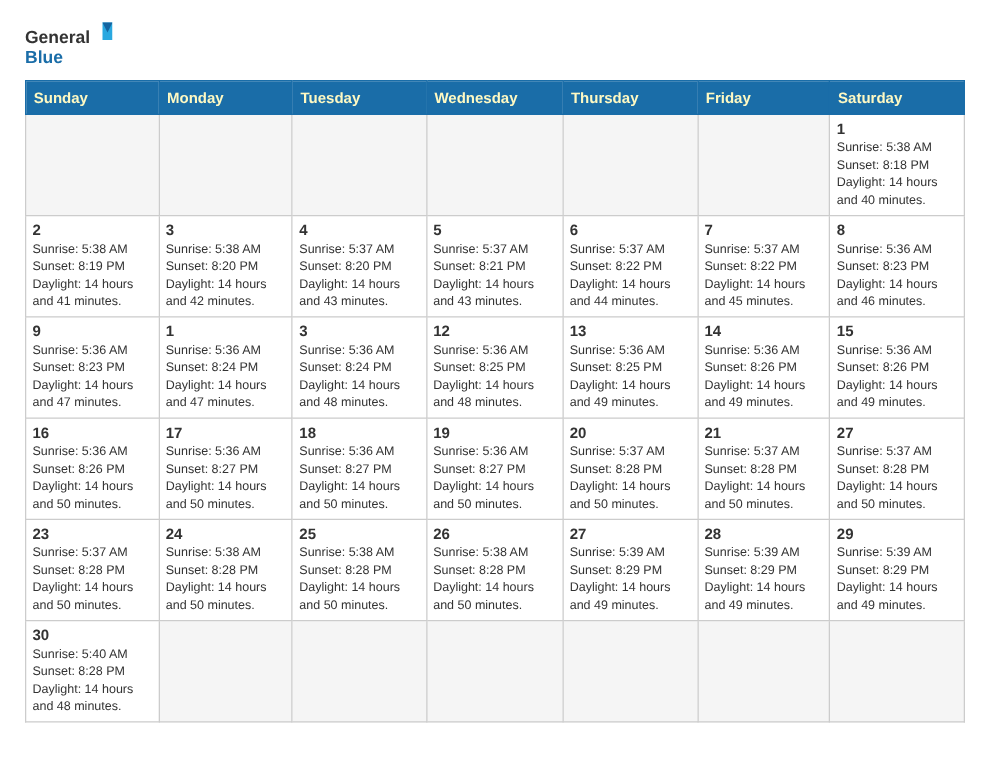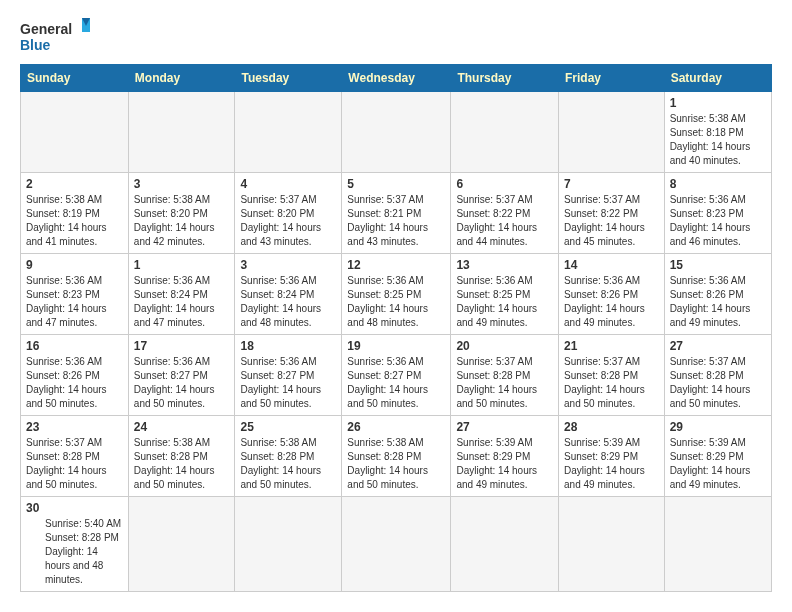--- a/index.html
+++ b/index.html
@@ -295,21 +295,21 @@
         <td class="has-data">
           <div class="day-num">29</div>
           <div class="day-info" style="white-space: pre-line;">Sunrise: 5:39 AM
 Sunset: 8:29 PM
 Daylight: 14 hours and 49 minutes.</div>
         </td>
       </tr>
       <tr>
         <td class="has-data">
           <div class="day-num">30</div>
-          <div class="day-info" style="white-space: pre-line; margin-left: 19px;">Sunrise: 5:40 AM
+          <div class="day-info" style="white-space: pre-line;">Sunrise: 5:40 AM
 Sunset: 8:28 PM
 Daylight: 14 hours and 48 minutes.</div>
         </td>
         <td class="empty"></td>
         <td class="empty"></td>
         <td class="empty"></td>
         <td class="empty"></td>
         <td class="empty"></td>
         <td class="empty"></td>
       </tr>

